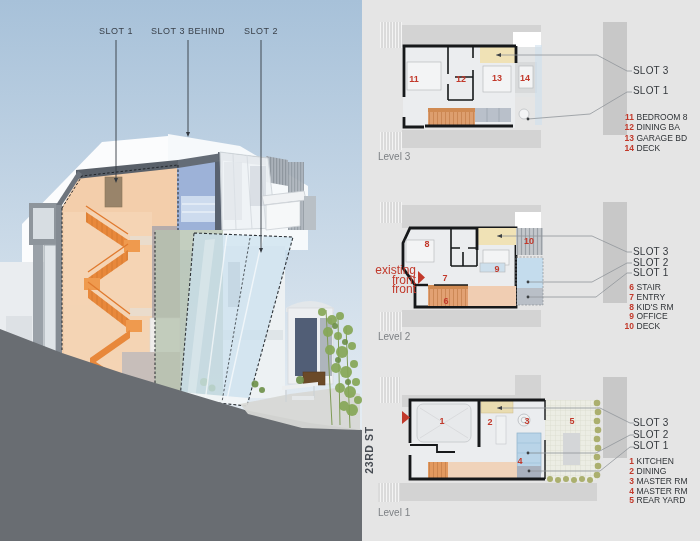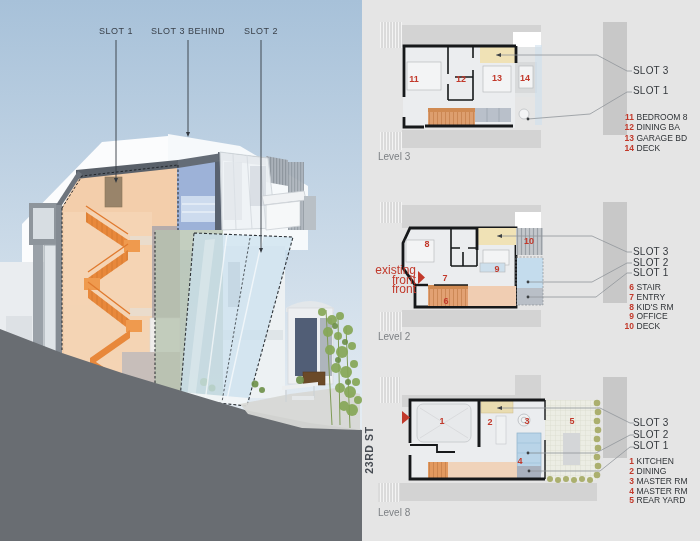--- a/index.html
+++ b/index.html
@@ -498,15 +498,15 @@
     </div>
   <div class="legend-row" style="top:486px">
       <span class="legend-num">4</span>
       <span>MASTER RM</span>
     </div>
   <div class="legend-row" style="top:495px">
       <span class="legend-num">5</span>
       <span>REAR YARD</span>
     </div>
   <span class="street-label">23RD ST</span>
-  <span class="level-name" style="top:507px">Level 8</span>
+  <span class="level-name" style="top:507px">Level 1</span>
 
 </div>
 
 </body></html>

